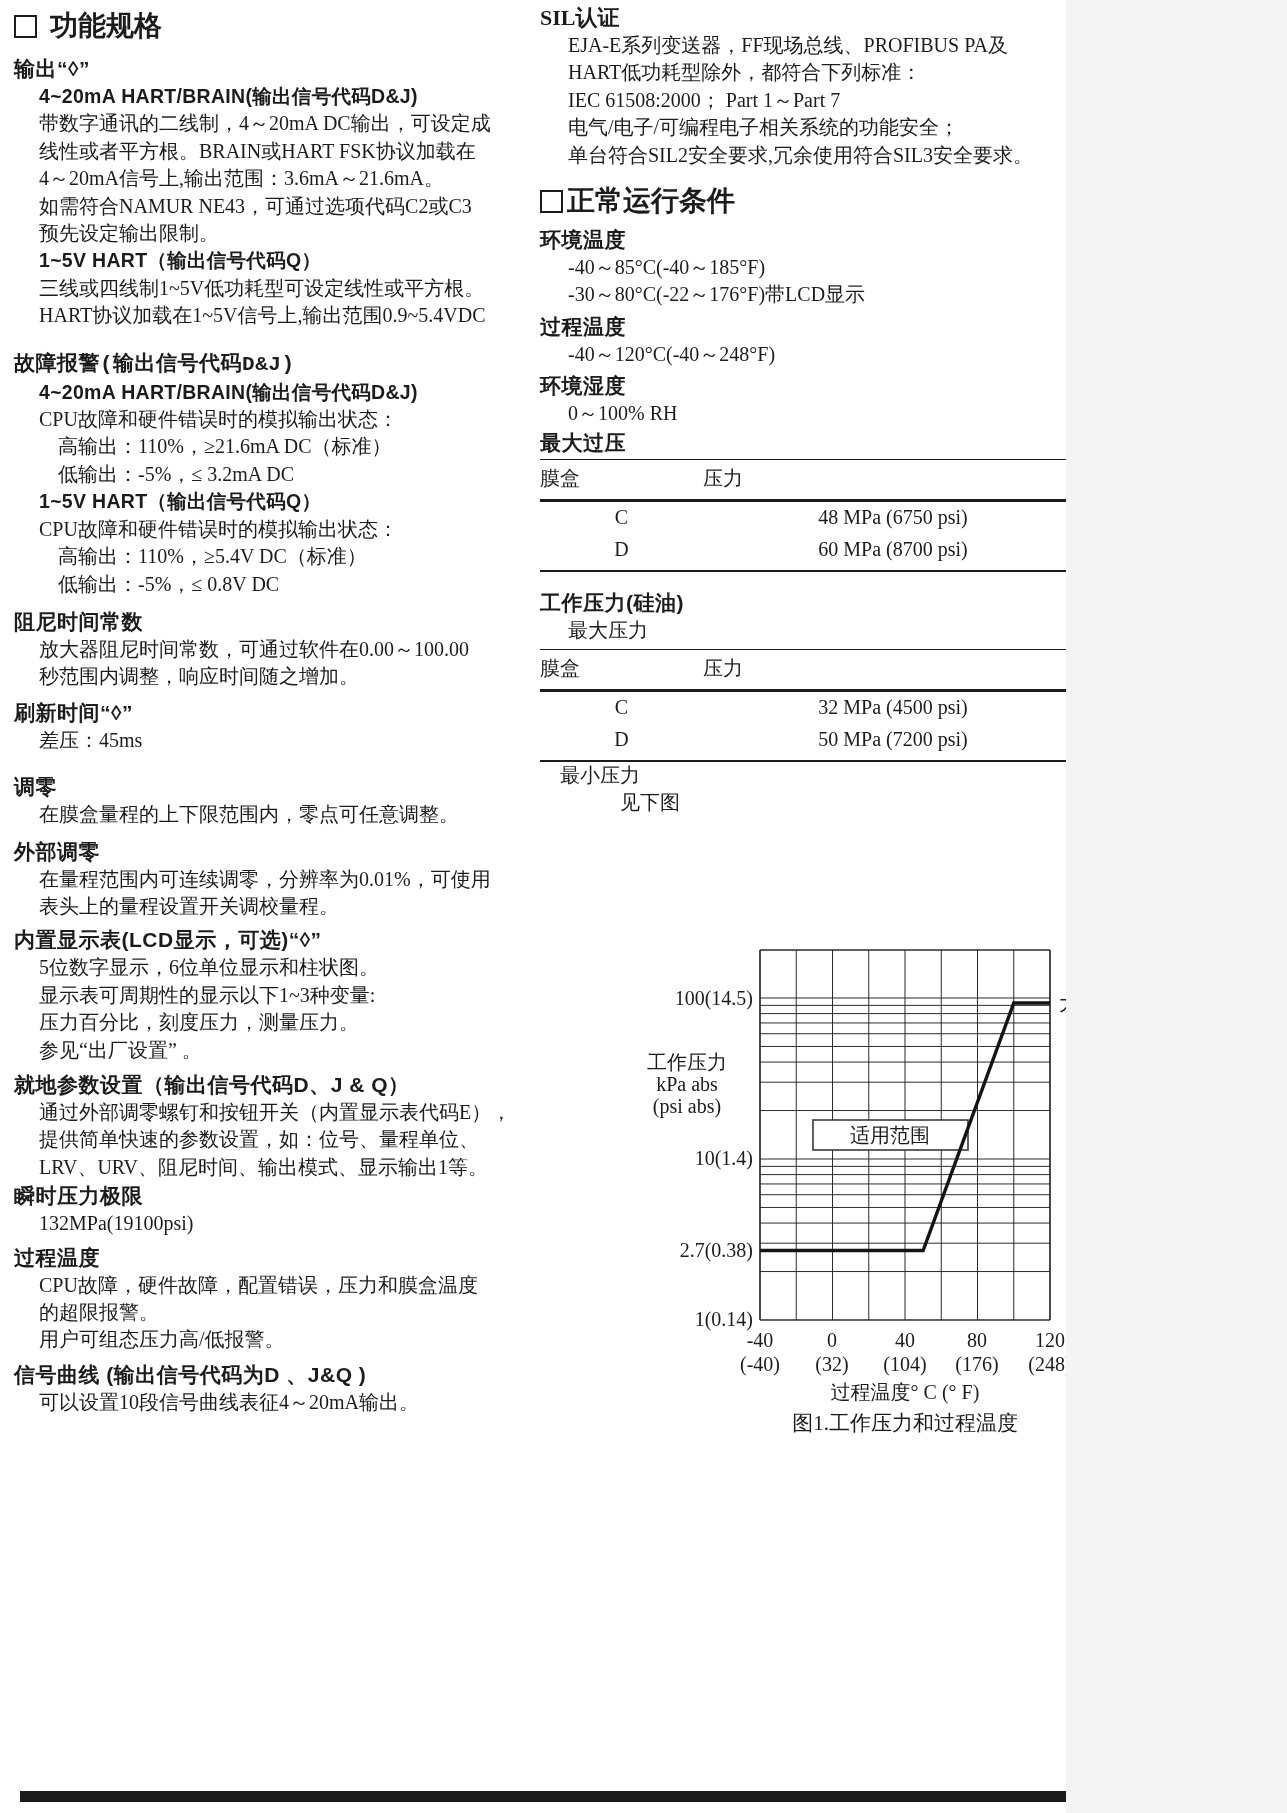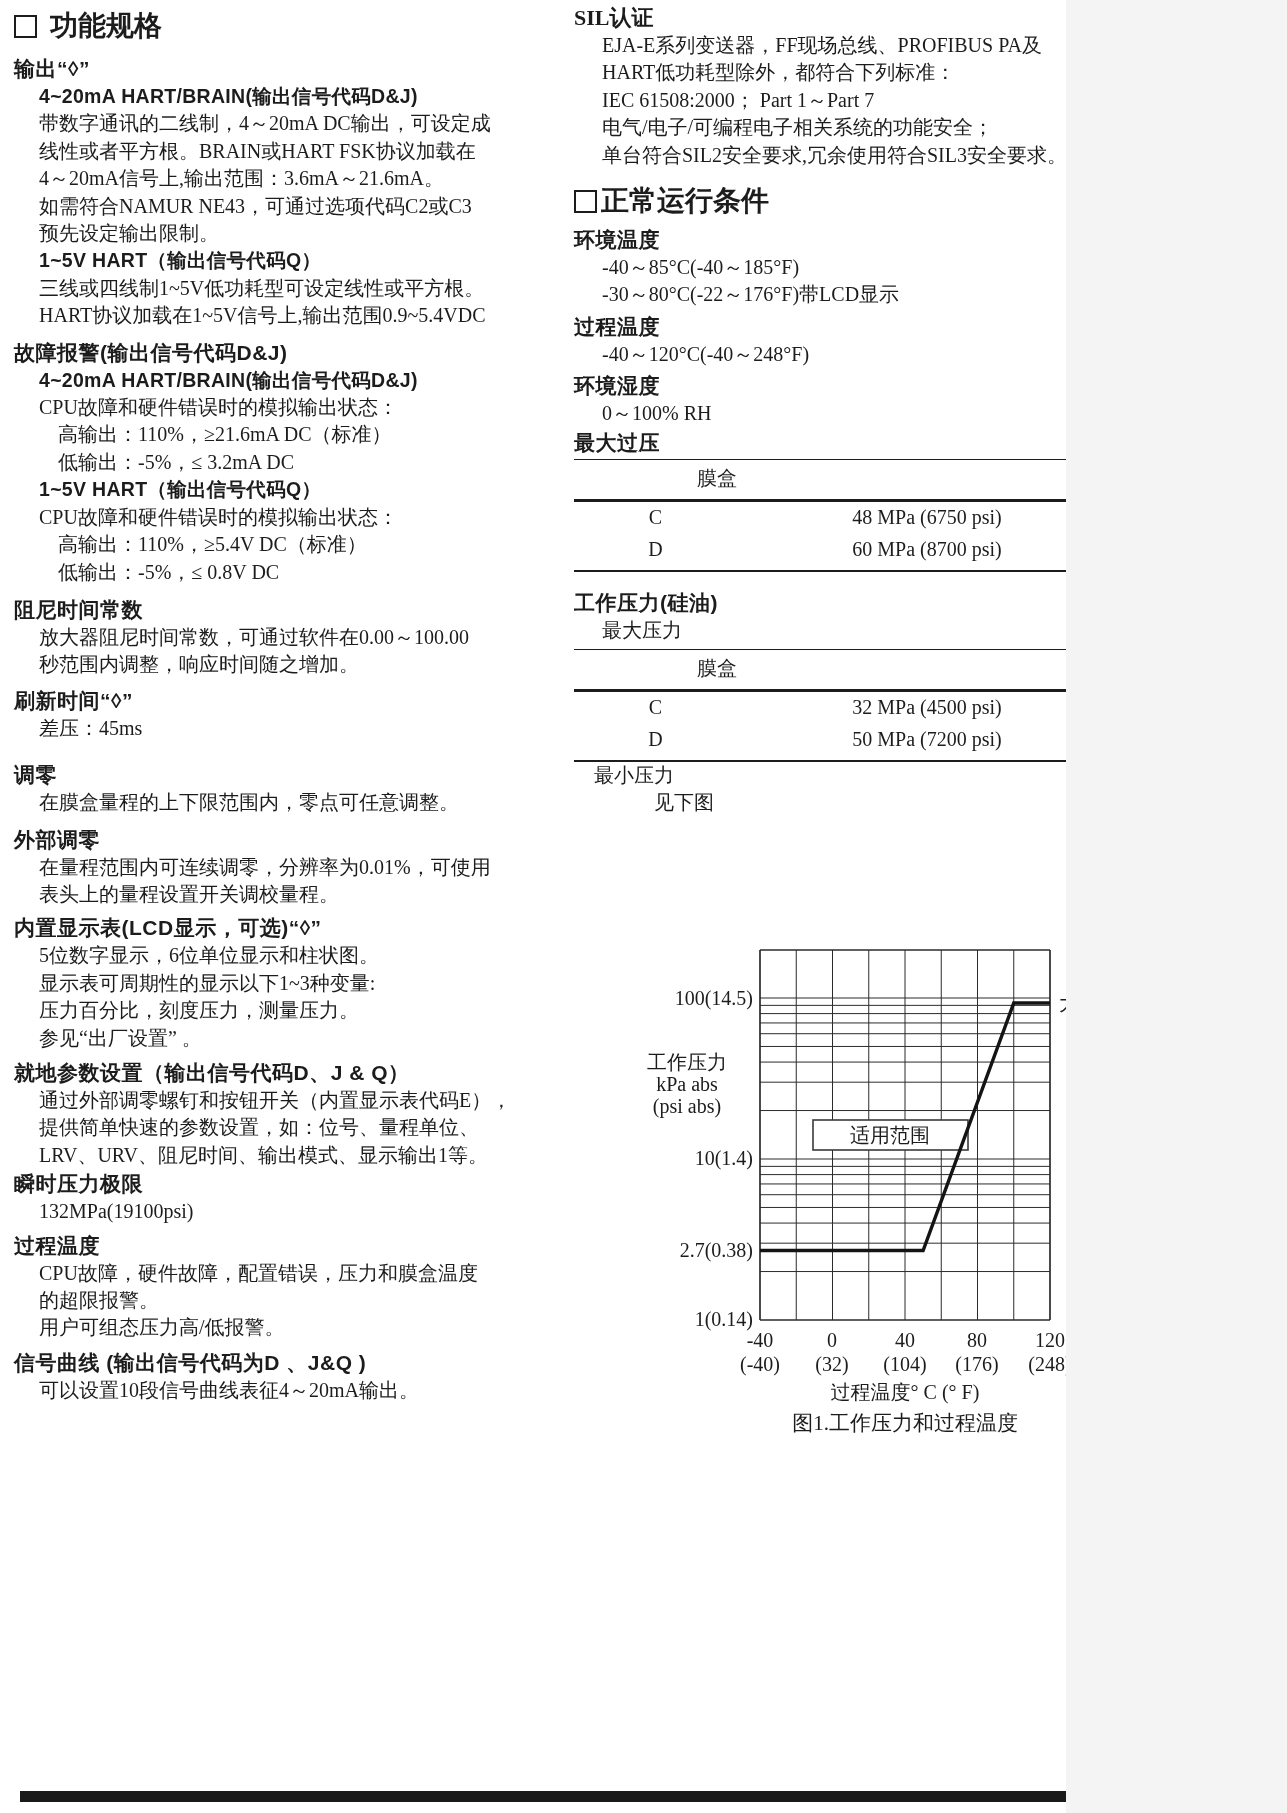--- a/index.html
+++ b/index.html
@@ -1,36 +1,36 @@
 <!DOCTYPE html>
 <html><head>
 <meta charset="utf-8">
 <style>
   html,body{margin:0;padding:0;background:#f4f4f4;}
   .page{position:relative;width:1066px;height:1813px;background:#ffffff;color:#1c1c1c;
         font-family:"Liberation Serif", serif;overflow:hidden;}
   .col{position:absolute;}
   .col.left{left:14px;top:6px;width:537px;}
-  .col.right{left:574px;top:4px;width:585px;}
+  .col.right{left:540px;top:4px;width:585px;}
   .h1{font-family:"Liberation Sans",sans-serif;font-weight:bold;font-size:28px;line-height:40px;
       display:flex;align-items:center;}
   .sqmark{display:inline-block;width:19px;height:19px;border:2.5px solid #1c1c1c;margin-right:13px;flex:0 0 auto;}
   .sqmark.tight{margin-right:4px;}
   .h2{font-family:"Liberation Sans",sans-serif;font-weight:bold;font-size:21px;line-height:29px;letter-spacing:0.5px;}
   .h2s{font-family:"Liberation Serif",serif;font-weight:bold;font-size:22px;line-height:28px;}
   .h3{font-family:"Liberation Sans",sans-serif;font-weight:bold;font-size:19.5px;line-height:27.4px;letter-spacing:0.3px;}
   .ln{font-size:20px;line-height:27.4px;white-space:nowrap;}
   .ind1{padding-left:25px;}
   .ind2{padding-left:44px;}
   .ind0r{padding-left:28px;}
   .minp{padding-left:20px;}
   .seefig{padding-left:80px;}
   .spec-table{border-collapse:collapse;width:543px;margin-top:2px;font-size:20px;}
   .spec-table th{font-weight:normal;border-top:1.5px solid #1c1c1c;border-bottom:3px solid #1c1c1c;
-      padding:5px 0 7px 0;text-align:right;font-size:20px;}
+      padding:5px 0 7px 0;text-align:left;font-size:20px;}
   .spec-table td{padding:4px 0 5px 0;text-align:center;}
   .spec-table .c1{width:30%;}
   .spec-table .c2{width:70%;}
   .spec-table tbody tr:last-child td{border-bottom:2.5px solid #1c1c1c;padding-bottom:9px;}
   .chart-wrap{position:absolute;left:557px;top:938px;width:630px;height:505px;}
   .ct{font-family:"Liberation Serif",serif;font-size:20px;fill:#1c1c1c;}
   .cap{font-size:21px;}
   .region-box{fill:#ffffff;stroke:#3a3a3a;stroke-width:1.6;}
   .footer-bar{position:absolute;left:20px;top:1791px;width:1212px;height:11px;background:#1a1a1a;}
 </style>
@@ -50,21 +50,21 @@
     <div class="h3 ind1">4~20mA HART/BRAIN(输出信号代码D&amp;J)</div>
     <div class="ln ind1">带数字通讯的二线制，4～20mA DC输出，可设定成</div>
     <div class="ln ind1">线性或者平方根。BRAIN或HART FSK协议加载在</div>
     <div class="ln ind1">4～20mA信号上,输出范围：3.6mA～21.6mA。</div>
     <div class="ln ind1">如需符合NAMUR NE43，可通过选项代码C2或C3</div>
     <div class="ln ind1">预先设定输出限制。</div>
     <div class="h3 ind1">1~5V HART（输出信号代码Q）</div>
     <div class="ln ind1">三线或四线制1~5V低功耗型可设定线性或平方根。</div>
     <div class="ln ind1">HART协议加载在1~5V信号上,输出范围0.9~5.4VDC</div>
 
-    <div class="h2" style="margin-top:8px;">故障报警(输出信号代码D&amp;J)</div>
+    <div class="h2" style="margin-top:20px;font-family:Liberation Mono, monospace;">故障报警(输出信号代码D&amp;J)</div>
     <div class="h3 ind1">4~20mA HART/BRAIN(输出信号代码D&amp;J)</div>
     <div class="ln ind1">CPU故障和硬件错误时的模拟输出状态：</div>
     <div class="ln ind2">高输出：110%，≥21.6mA DC（标准）</div>
     <div class="ln ind2">低输出：-5%，≤ 3.2mA DC</div>
     <div class="h3 ind1">1~5V HART（输出信号代码Q）</div>
     <div class="ln ind1">CPU故障和硬件错误时的模拟输出状态：</div>
     <div class="ln ind2">高输出：110%，≥5.4V DC（标准）</div>
     <div class="ln ind2">低输出：-5%，≤ 0.8V  DC</div>
 
     <div class="h2" style="margin-top:9px;">阻尼时间常数</div>

